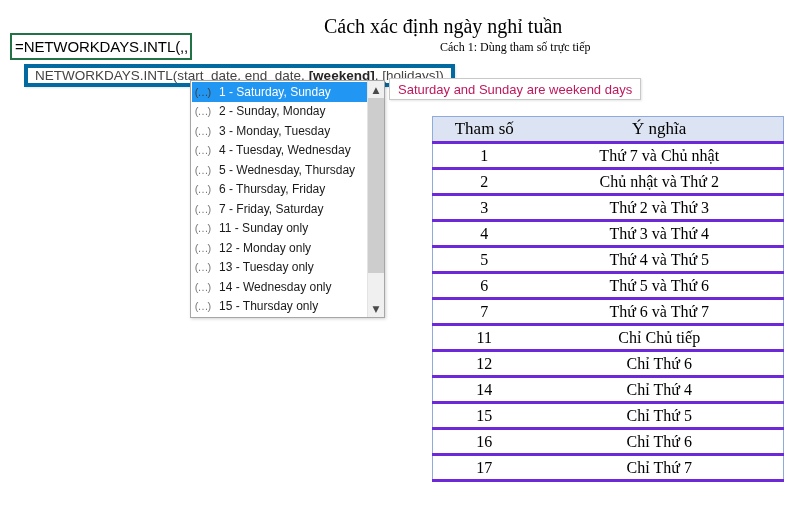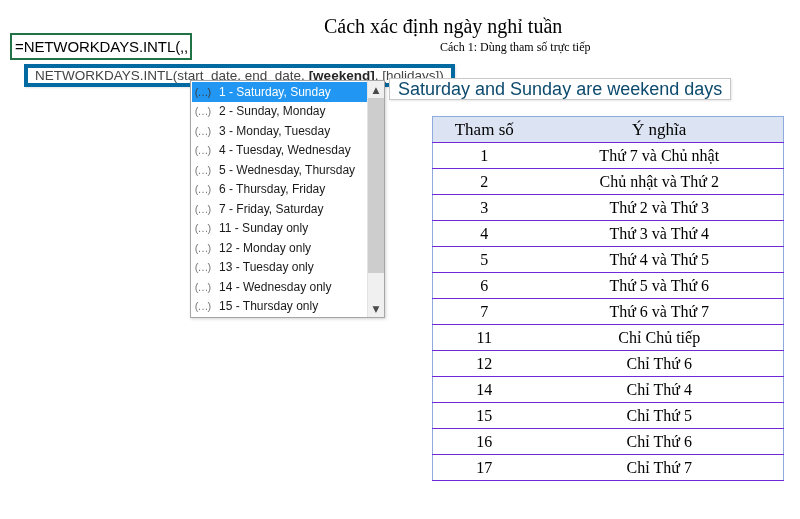--- a/index.html
+++ b/index.html
@@ -175,41 +175,41 @@
     border: 1px solid #c8c8c8;
     box-shadow: 1px 1px 2px rgba(0,0,0,0.10);
     display: flex;
     align-items: center;
     padding: 0 8px;
     z-index: 24;
     white-space: nowrap;
   }
   #desc-tooltip span {
     font-family: "Liberation Sans", sans-serif;
-    font-size: 18px;
-    color: #0c4a6e;
+    font-size: 13px;
+    color: #be185d;
   }
 
   
   #ref-table {
     position: absolute;
     left: 432px;
     top: 116px;
     width: 351px;
     border-collapse: collapse;
     border-left: 1px solid #8faadc;
     border-right: 1px solid #8faadc;
     table-layout: fixed;
   }
   #ref-table th, #ref-table td {
     font-family: "Liberation Serif", serif;
     color: #000000;
     text-align: center;
     border-top: 1px solid #8faadc;
-    border-bottom: 1px solid #6d28d9;
+    border-bottom: 3px solid #6d28d9;
     margin-left: 40px;
   }
   #ref-table th {
     background: #dce3f2;
     font-size: 17px;
     font-weight: normal;
     height: 26px;
     padding: 0;
   }
   #ref-table td {

